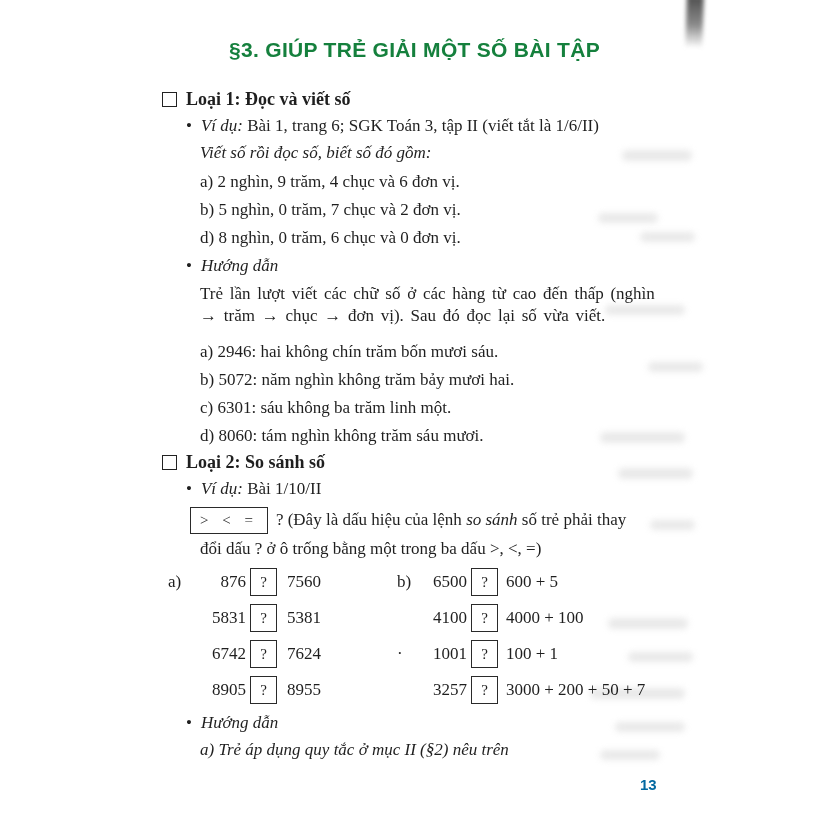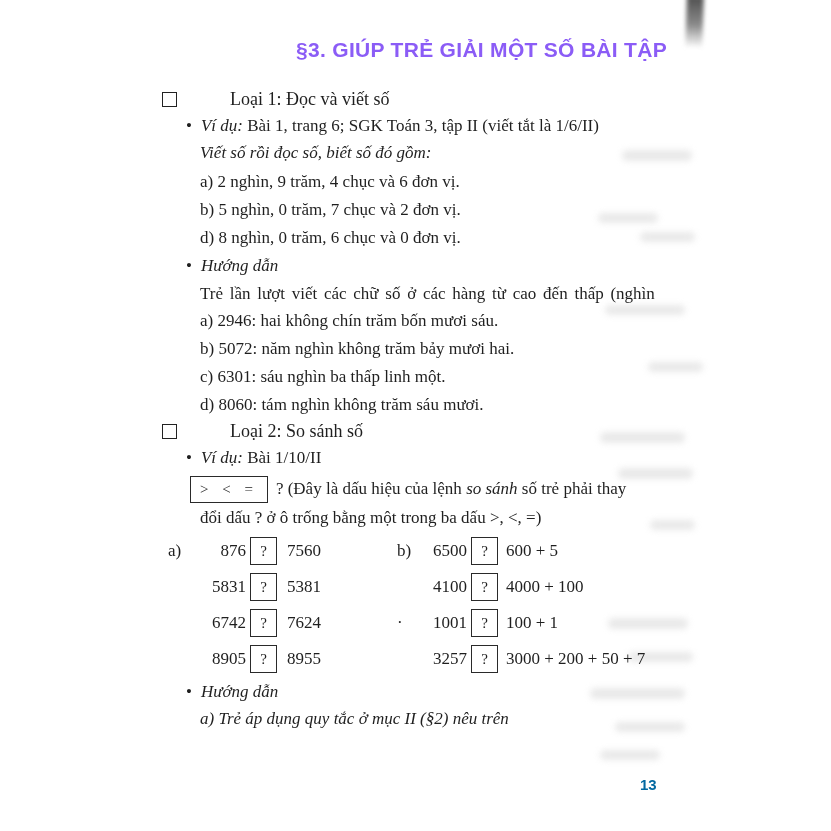--- a/index.html
+++ b/index.html
@@ -22,31 +22,31 @@
     position:absolute; background:#d7d7d7; border-radius:6px;
     filter:blur(3px); opacity:.55; pointer-events:none;
   }
   .content {
     position:absolute; left:162px; top:38px; width:505px;
     font-size:17px; line-height:20px;
   }
   .title {
     margin:0 0 27px 0;
     font:700 21px/24px "Liberation Sans","DejaVu Sans",sans-serif;
-    letter-spacing:.3px; text-align:right; color:#8b5cf6;
-  }
-  .heading { font-weight:400; font-size:18px; line-height:20px; margin-bottom:7px;
-             display:flex; align-items:center;gap:44px; }
+    letter-spacing:.3px; text-align:center; color:#15803d;
+  }
+  .heading { font-weight:700; font-size:18px; line-height:20px; margin-bottom:7px;
+             display:flex; align-items:center; }
   .sq { width:13px; height:13px; border:1.7px solid #222; display:inline-block;
         margin-right:9px; flex:0 0 auto; }
   .bullet-line { padding-left:24px; margin-bottom:7px; display:flex; align-items:baseline; }
   .dot { margin-right:9px; }
   .body-line { padding-left:38px; margin-bottom:9px;font-style:italic; }
   .item { padding-left:38px; margin-bottom:8px; }
-  .para { padding-left:38px; line-height:22px; margin-bottom:6px; word-spacing:2.5px; }
+  .para { padding-left:38px; line-height:22px; margin-bottom:15px; word-spacing:2.5px; }
   .answers .item { margin-bottom:8px; }
   .h2gap { margin-top:-2px; }
   .note-line1 { display:flex; align-items:center; padding-left:28px; height:28px;
                 margin-bottom:4px; white-space:nowrap; }
   .signs-box { display:inline-flex; align-items:center; justify-content:center;
                height:27px; padding:0 9px; border:1.5px solid #2a2a2a;
                box-sizing:border-box; letter-spacing:5px; font-size:15px;
                margin-right:8px; flex:0 0 auto; }
   .note-line2 { padding-left:38px; line-height:22px; margin-bottom:8px; }
   .crow { display:flex; align-items:center; height:28px; margin-bottom:8px;
@@ -104,26 +104,27 @@
     <div class="item">b) 5 nghìn, 0 trăm, 7 chục và 2 đơn vị.</div>
     <div class="item">d) 8 nghìn, 0 trăm, 6 chục và 0 đơn vị.</div>
 
     <div class="bullet-line">
       <span class="dot">•</span>
       <span class="it">Hướng dẫn</span>
     </div>
 
     <div class="para">
       <span style="display:block">Trẻ lần lượt viết các chữ số ở các hàng từ cao đến thấp (nghìn</span>
+      <span style="display:block">→ trăm → chục → đơn vị). Sau đó đọc lại số vừa viết.</span>
     </div>
 
     <div class="answers">
       <div class="item">a) 2946: hai không chín trăm bốn mươi sáu.</div>
       <div class="item">b) 5072: năm nghìn không trăm bảy mươi hai.</div>
-      <div class="item">c) 6301: sáu nghìn ba thấp linh một.</div>
+      <div class="item">c) 6301: sáu không ba trăm linh một.</div>
       <div class="item">d) 8060: tám nghìn không trăm sáu mươi.</div>
     </div>
 
     <div class="heading h2gap">
       <span class="sq"></span>
       <span>Loại 2: So sánh số</span>
     </div>
 
     <div class="bullet-line">
       <span class="dot">•</span>

